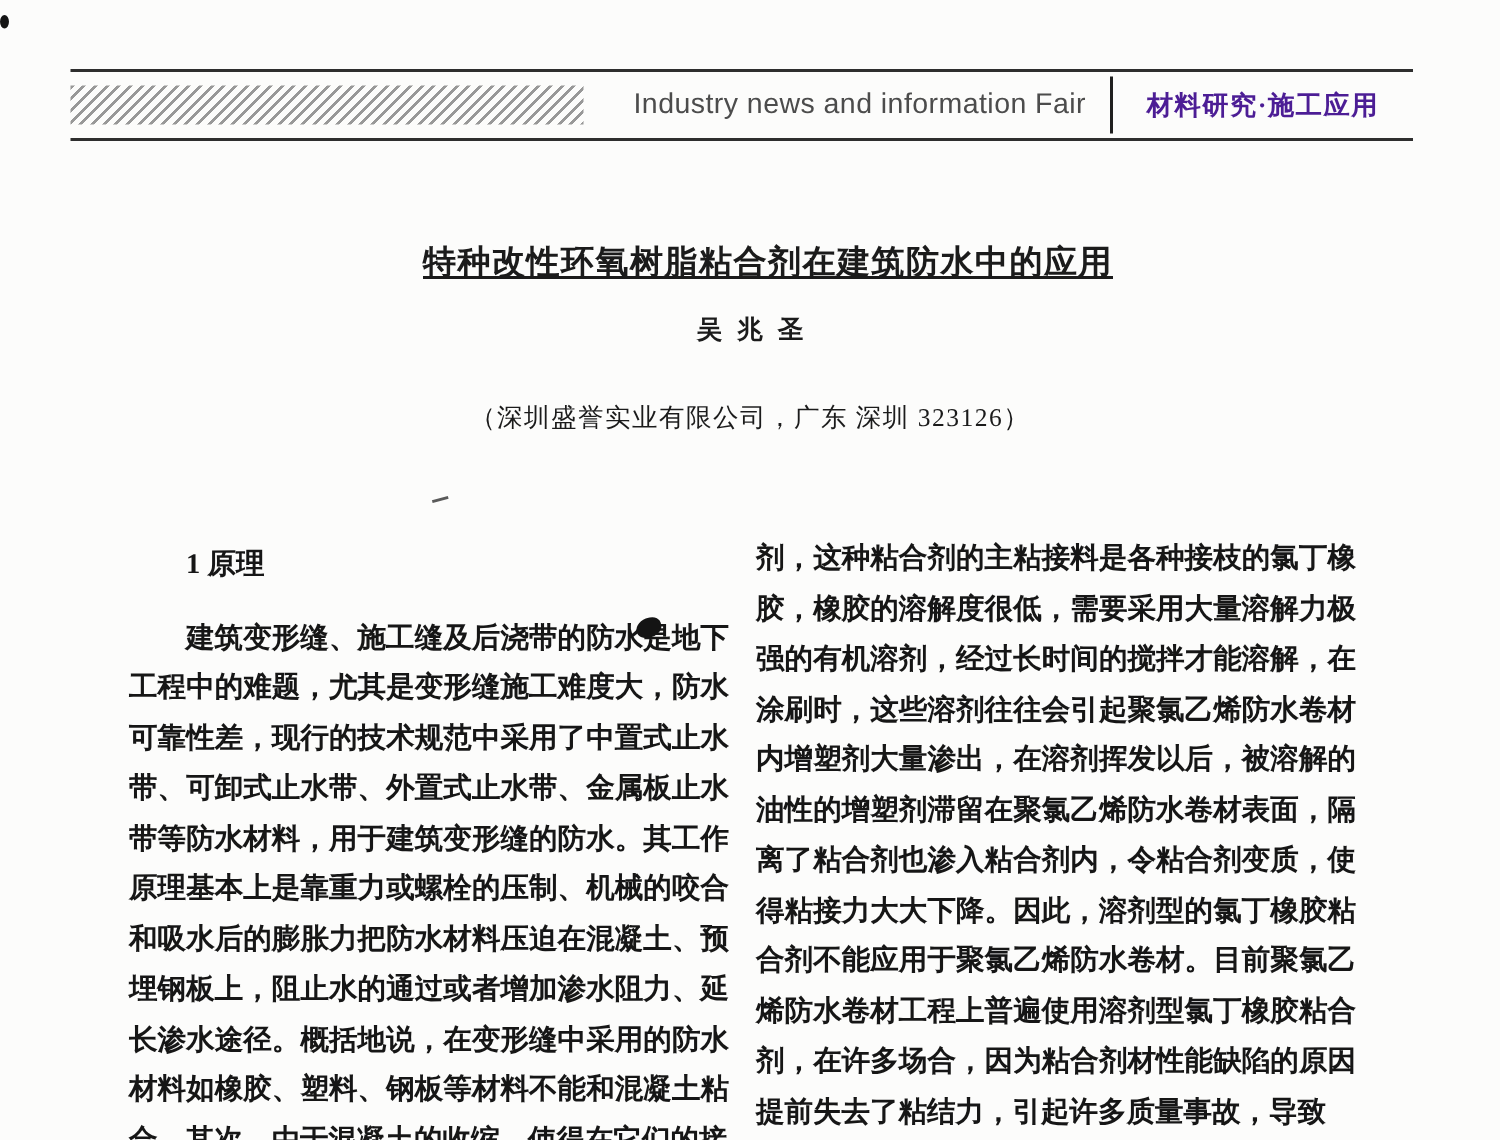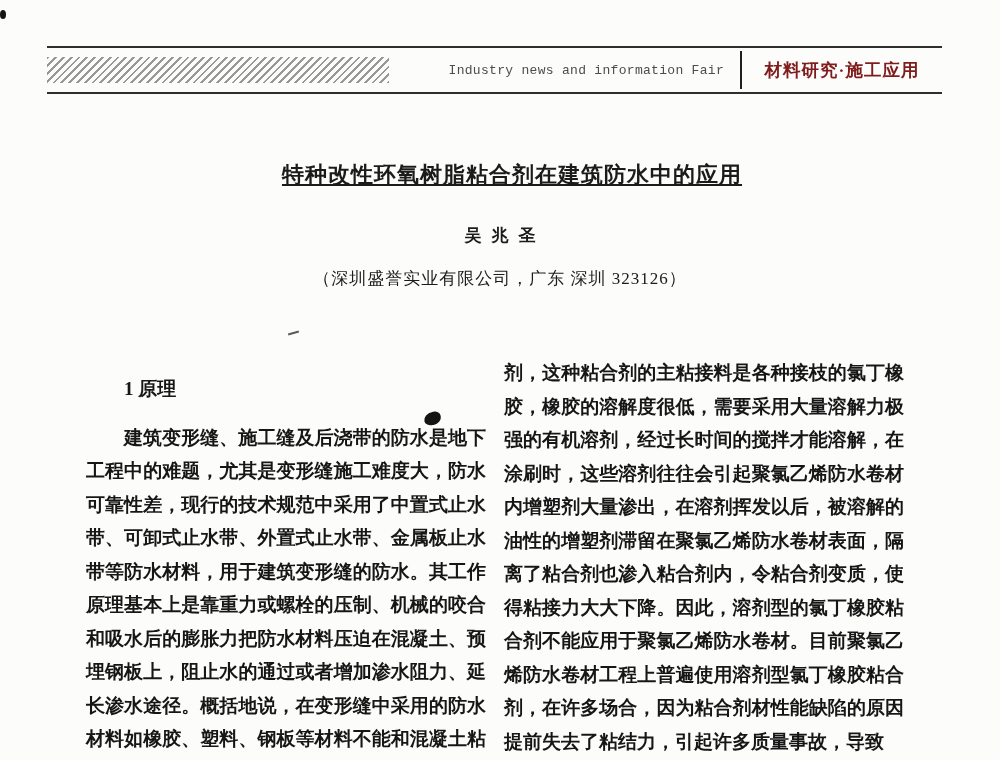--- a/index.html
+++ b/index.html
@@ -23,57 +23,57 @@
     display: flex; align-items: center;
   }
   .hatch {
     width: 342px; height: 26px;
     background: repeating-linear-gradient(135deg,
       #989898 0, #989898 2px,
       transparent 2px, transparent 5.5px);
   }
   .header-en {
     flex: 1; text-align: right; padding-right: 16px;
-    font-family: Liberation Mono, monospace;
-    font-size: 13px; color: var(--header_text, #4c4c4c); letter-spacing: 0.3px;
+    font-family: Liberation Sans, sans-serif;
+    font-size: 19px; color: var(--header_text, #4c4c4c); letter-spacing: 0.3px;
     white-space: nowrap;
   }
   .vdiv { width: 2px; height: 38px; background: #1f1f1f; }
   .header-cn {
     width: 200px; text-align: center;
-    font-size: 17.5px; font-weight: bold; color: #7f1d1d;
+    font-size: 17.5px; font-weight: bold; color: #4c1d95;
     letter-spacing: 1px; white-space: nowrap;
   }
 
   
   .title {
     position: absolute; top: 148px; left: 0; width: 100%;
     margin: 12px; text-align: center;
     font-size: 22px; font-weight: bold; letter-spacing: 1px; text-decoration: underline;
   }
   .author {
-    position: absolute; top: 224px; left: 0; width: 100%;
+    position: absolute; top: 208px; left: 0; width: 100%;
     text-align: center; font-size: 17px; font-weight: bold;
     letter-spacing: 10px; text-indent: 10px;
   }
   .affiliation {
     position: absolute; top: 267px; left: 0; width: 100%;
     text-align: center; font-size: 17px; letter-spacing: 1px;
   }
 
   
   .col {
     position: absolute; top: 356px; width: 400px;
     font-size: 19px; line-height: 33.5px;
     text-align: justify; text-justify: inter-ideograph;
     font-weight: 600; color: #161616;
   }
   .col.left  { left: 86px; }
   .col.right { left: 504px; }
-  .sec-heading { padding-left: 38px; font-weight: 700; margin: 16px 0 15px 0; }
+  .sec-heading { padding-left: 38px; font-weight: 700; margin: 4px 0 15px 0; }
   .para { margin: 0; }
   .para.indent { text-indent: 2em; }
 
   
   .ink-blot {
     position: absolute; left: 424px; top: 412px; width: 17px; height: 13px;
     background: #141414; border-radius: 60% 40% 55% 45%;
     transform: rotate(-12deg);
   }
   .tick {

